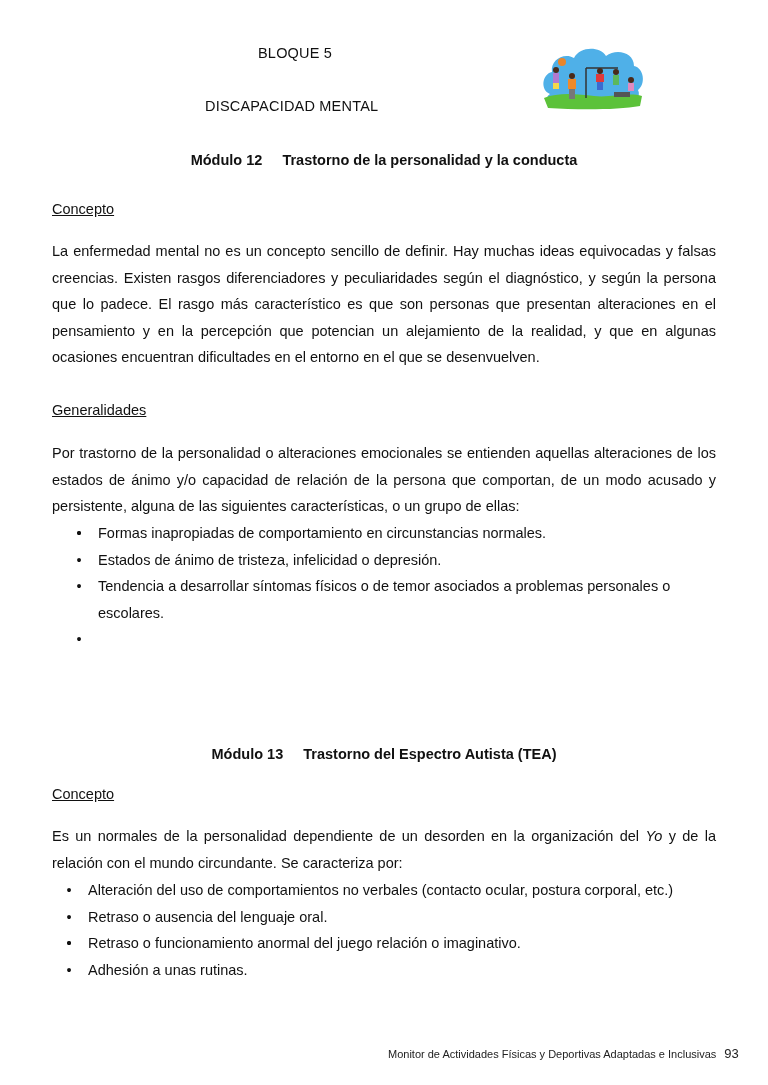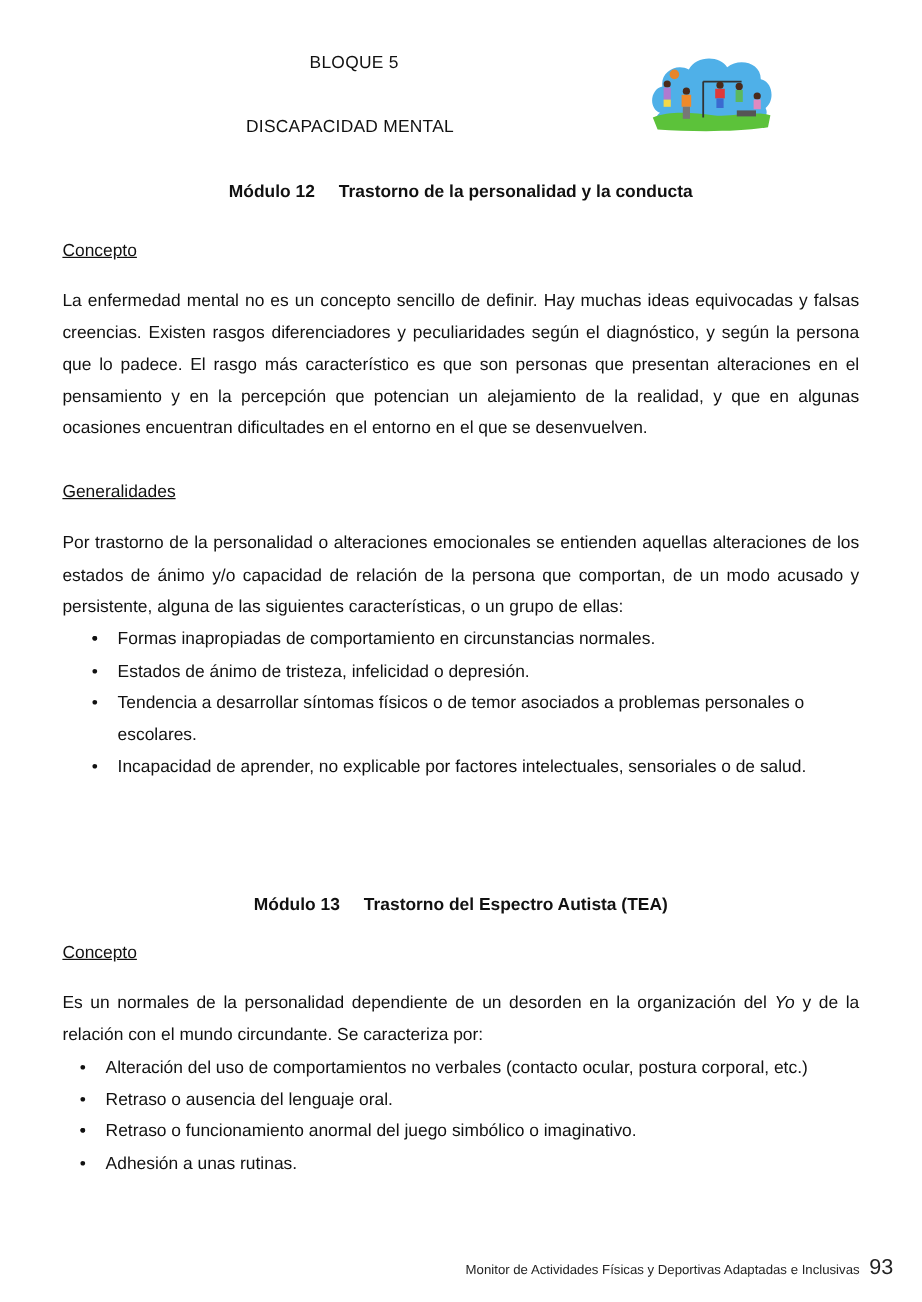--- a/index.html
+++ b/index.html
@@ -26,21 +26,21 @@
     position: absolute; left: 52px; width: 664px; margin: 0; padding: 0;
     list-style: none; font-size: 14.5px; line-height: 26.5px;
   }
   ul.blist li { position: relative; padding-left: 46px; }
   ul.blist li .bullet {
     position: absolute; left: 22px; top: 0; width: 10px; text-align: center;
   }
   ul.blist.tea li { padding-left: 36px; }
   ul.blist.tea li .bullet { left: 12px; }
   .footer { left: 388px; top: 1046px; font-size: 11px; color: #222; }
-  .footer .pg { font-size: 18px; margin-left: 8px; }
+  .footer .pg { font-size: 13px; margin-left: 8px; }
 </style>
 </head>
 <body>
 
 <div class="abs hdr block-title">BLOQUE  5</div>
 <div class="abs hdr block-subtitle">DISCAPACIDAD  MENTAL</div>
 
 <div class="abs illustration">
   <svg width="110" height="74" viewBox="0 0 110 74">
     <path d="M12 54 C2 50 4 34 14 32 C12 20 26 12 36 18 C42 6 62 6 68 16 C78 8 96 12 96 26 C106 28 108 44 100 50 C104 58 94 64 86 60 L20 62 C10 64 6 58 12 54 Z" fill="#4fb0e8"></path>
@@ -79,36 +79,36 @@
 
 <div class="abs para" style="top:440px;">
   <p>Por trastorno de la personalidad o alteraciones emocionales se entienden aquellas alteraciones de los estados de ánimo y/o capacidad de relación de la persona que comportan, de un modo acusado y persistente, alguna de las siguientes características, o un grupo de ellas:</p>
 </div>
 
 <ul class="blist" style="top:520px;">
   <li><span class="bullet">•</span></li>
   <li><span class="bullet">•</span><span>Formas inapropiadas de comportamiento en circunstancias normales.</span></li>
   <li><span class="bullet">•</span><span>Estados de ánimo de tristeza, infelicidad o depresión.</span></li>
   <li><span class="bullet">•</span><span>Tendencia a desarrollar síntomas físicos o de temor asociados a problemas personales o escolares.</span></li>
-  <li><span class="bullet">•</span><span>Incapacidad de aprender, no explicable por factores intelectuales, sensoriales o de salud.</span></li>
+  <li><span class="bullet">•</span></li>
 </ul>
 
 <div class="abs module-title" style="top:746px;text-align:center;">
   <span class="num">Módulo 13</span><span>Trastorno del Espectro Autista (TEA)</span>
 </div>
 
 <div class="abs section-head" style="top:786px;">Concepto</div>
 
 <div class="abs para" style="top:823px;">
   <p><span>Es un normales de la personalidad dependiente de un desorden en la organización del </span><i>Yo</i><span> y de la relación con el mundo circundante. Se caracteriza por:</span></p>
 </div>
 
 <ul class="blist tea" style="top:877px;">
   <li><span class="bullet">•</span><span>Alteración del uso de comportamientos no verbales (contacto ocular, postura corporal, etc.)</span></li>
   <li><span class="bullet">•</span><span>Retraso o ausencia del lenguaje oral.</span></li>
   <li><span class="bullet">•</span></li>
-  <li><span class="bullet">•</span><span>Retraso o funcionamiento anormal del juego simbólico o imaginativo.</span></li>
+  <li><span class="bullet">•</span><span>Retraso o funcionamiento anormal del juego relación o imaginativo.</span></li>
   <li><span class="bullet">•</span><span>Adhesión a unas rutinas.</span></li>
 </ul>
 
 <div class="abs footer">
   <span>Monitor de Actividades Físicas y Deportivas Adaptadas e Inclusivas</span><span class="pg">93</span>
 </div>
 
 </body></html>

